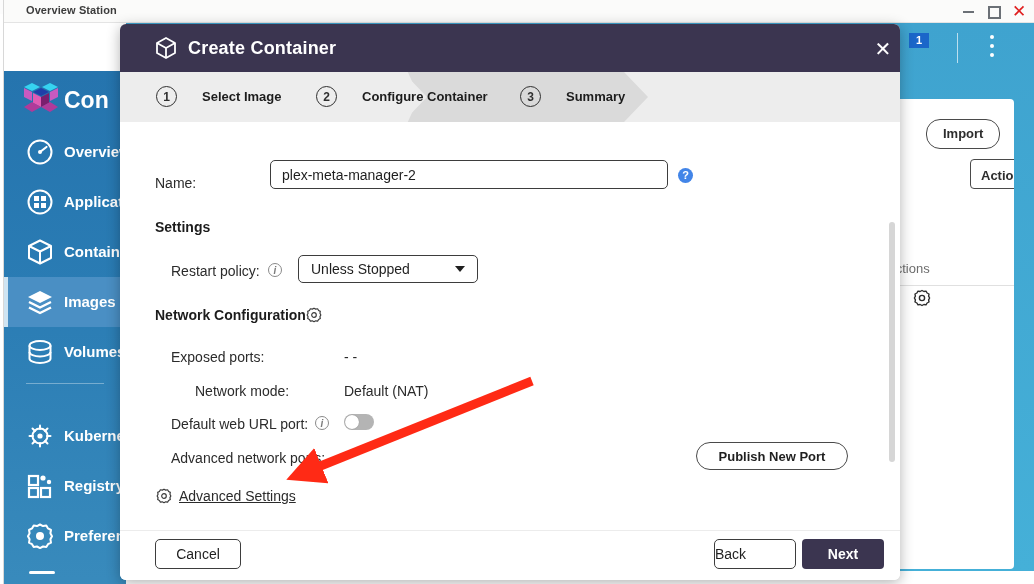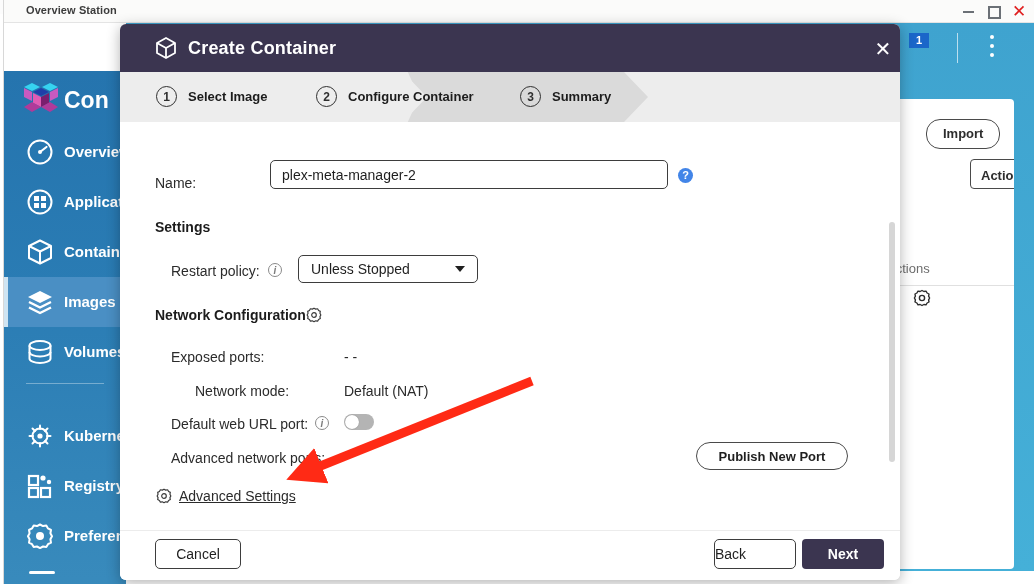--- a/index.html
+++ b/index.html
@@ -347,20 +347,21 @@
     text-align: center;
     box-sizing: border-box;
   }
   .step .step-label {
     position: absolute;
     top: 17px;
     font-size: 13px;
     font-weight: bold;
     color: #1c1c1c;
     white-space: nowrap;
+    margin-left: 14px;
   }
   #step-2-highlight {
     position: absolute;
     left: 283px; top: 0;
     width: 245px; height: 50px;
     background: #dadada;
     clip-path: polygon(0 0, calc(100% - 24px) 0, 100% 50%, calc(100% - 24px) 100%, 0 100%, 24px 50%);
   }
   #step-1-tail {
     position: absolute;

